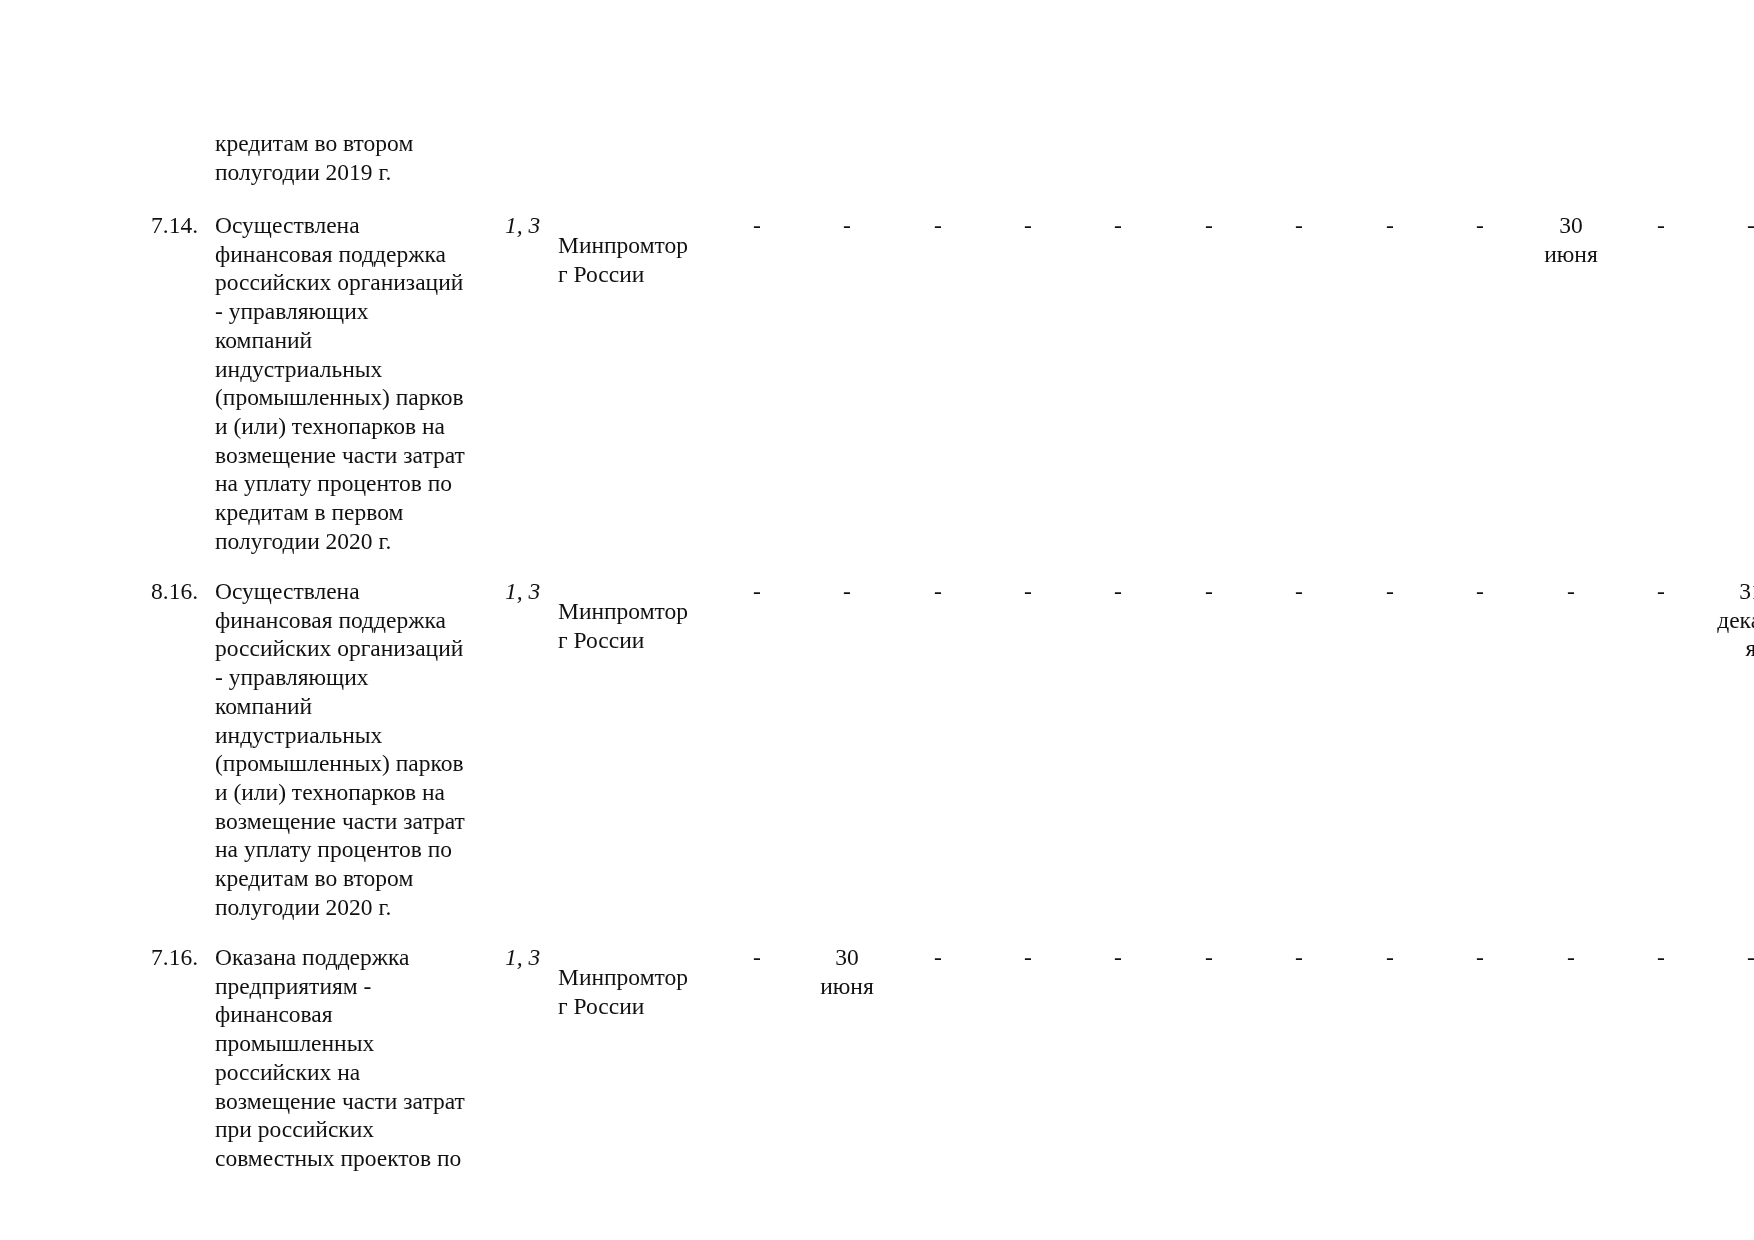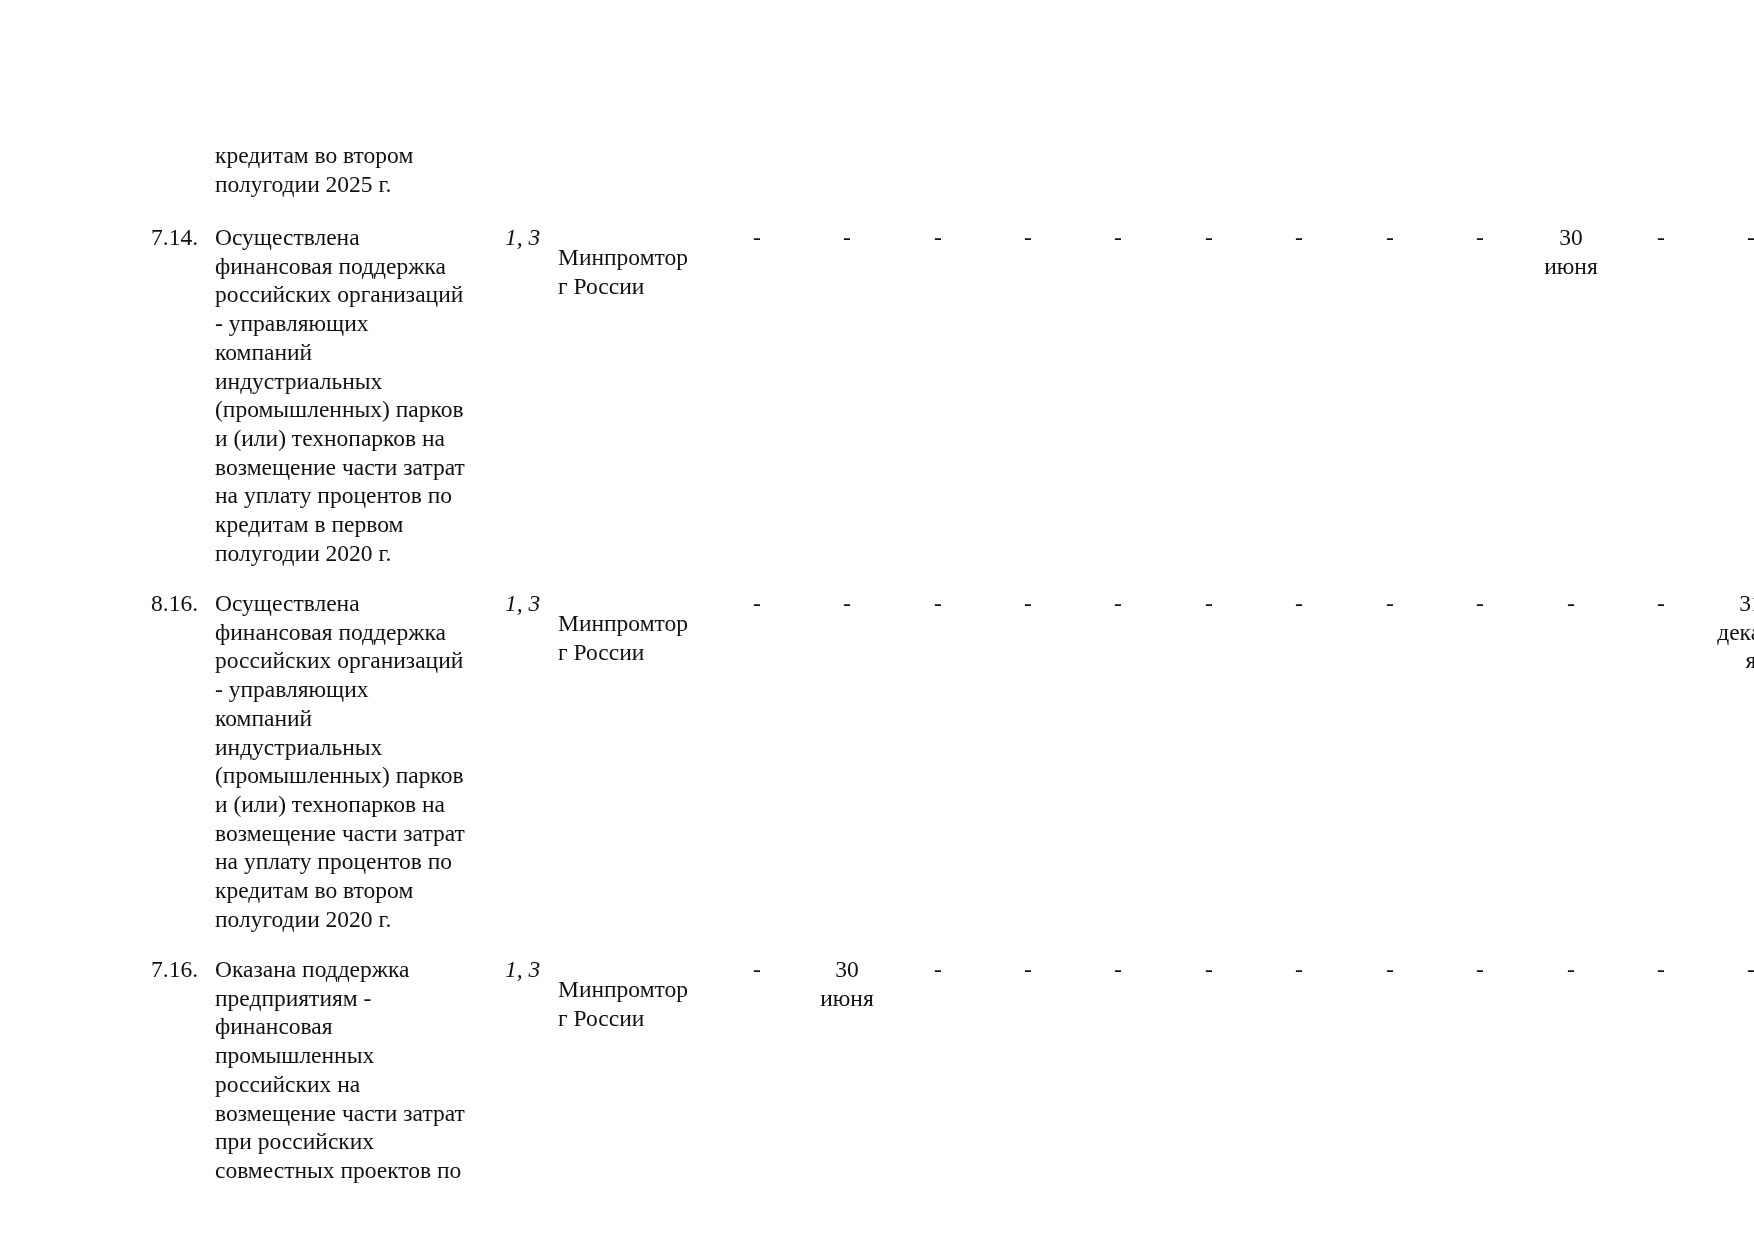--- a/index.html
+++ b/index.html
@@ -13,21 +13,21 @@
       overflow: hidden;
       position: relative;
       font-family: "Liberation Serif", "DejaVu Serif", serif;
       font-size: 23.5px;
       line-height: 28.7px;
       color: #111111;
     }
     .page {
       position: absolute;
       left: 0;
-      top: 12px;
+      top: 0;
       width: 1754px;
       height: 1072px;
     }
     .cont {
       position: absolute;
       left: 215px;
       top: 129px;
       width: 280px;
     }
     .row {
@@ -72,21 +72,21 @@
       text-align: center;
     }
   </style>
 </head>
 <body>
 
 <div class="page">
 
   <div class="cont">
     <span class="ln">кредитам во втором</span>
-    <span class="ln">полугодии 2025 г.</span>
+    <span class="ln">полугодии 2019 г.</span>
   </div>
 
   <div class="row" style="top:211px;">
     <div class="num">7.14.</div>
     <div class="desc">
       <span class="ln">Осуществлена</span>
       <span class="ln">финансовая поддержка</span>
       <span class="ln">российских организаций</span>
       <span class="ln">- управляющих</span>
       <span class="ln">компаний</span>

